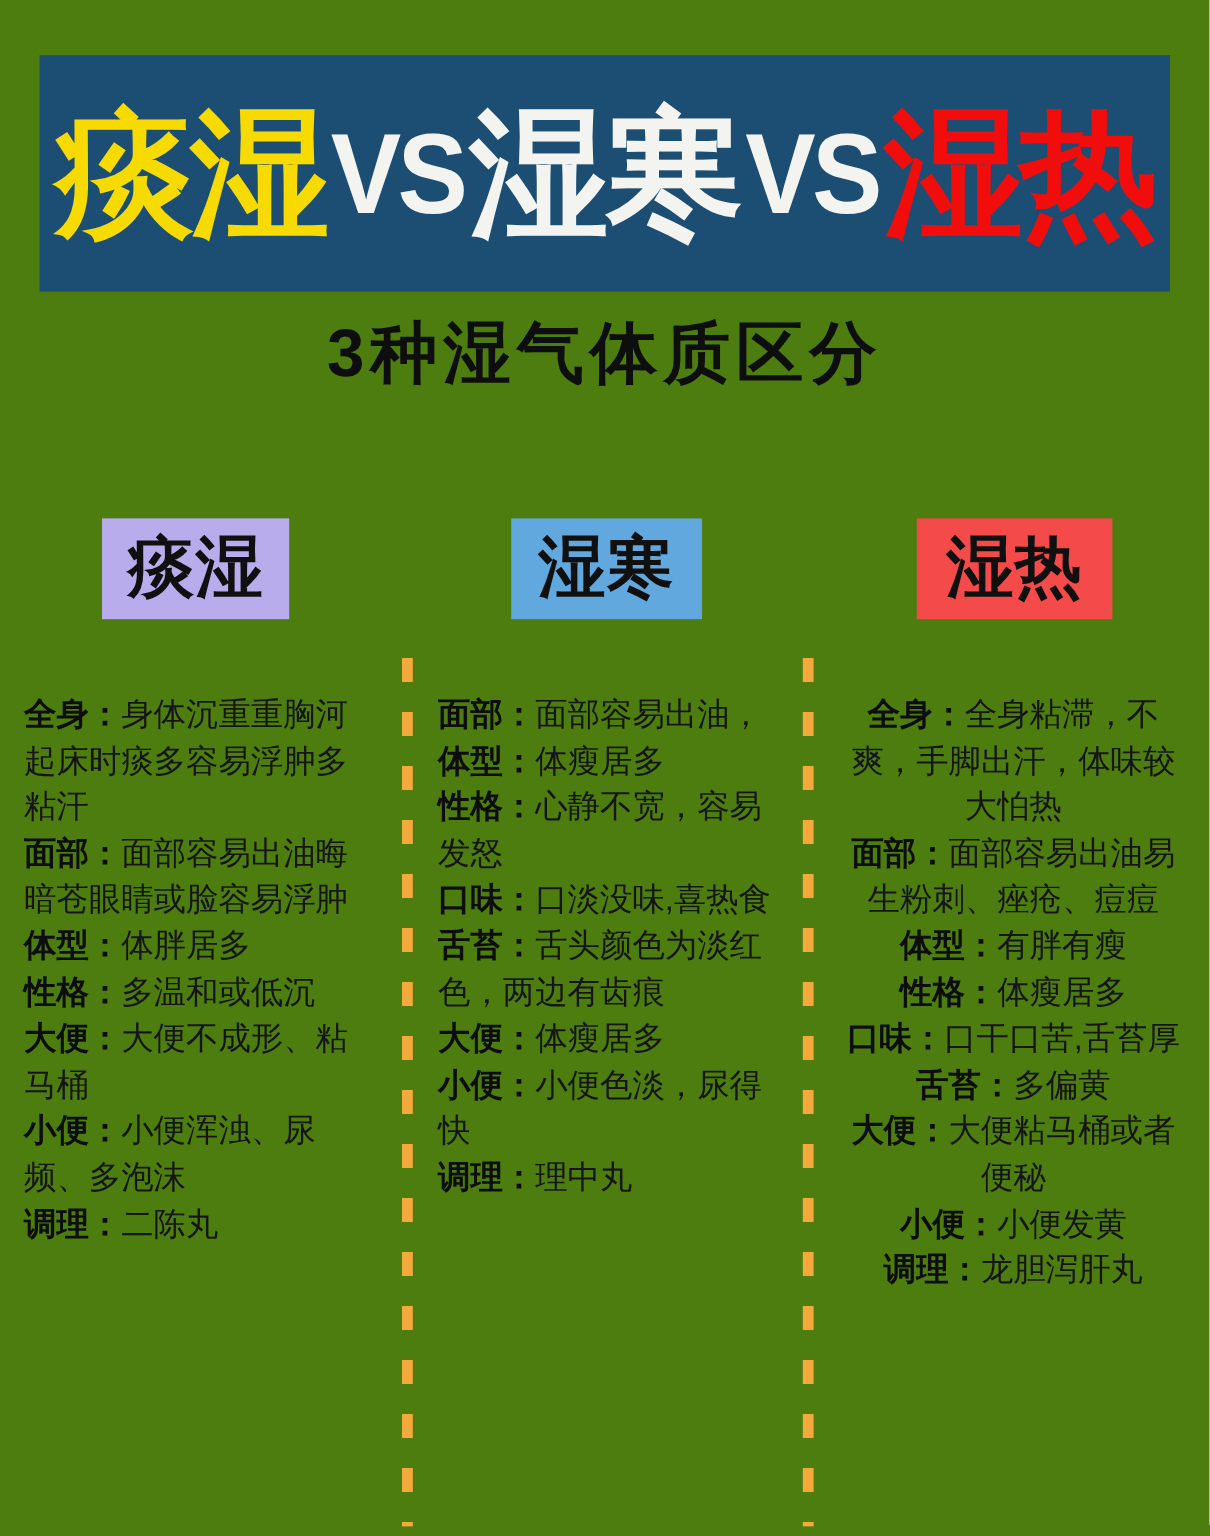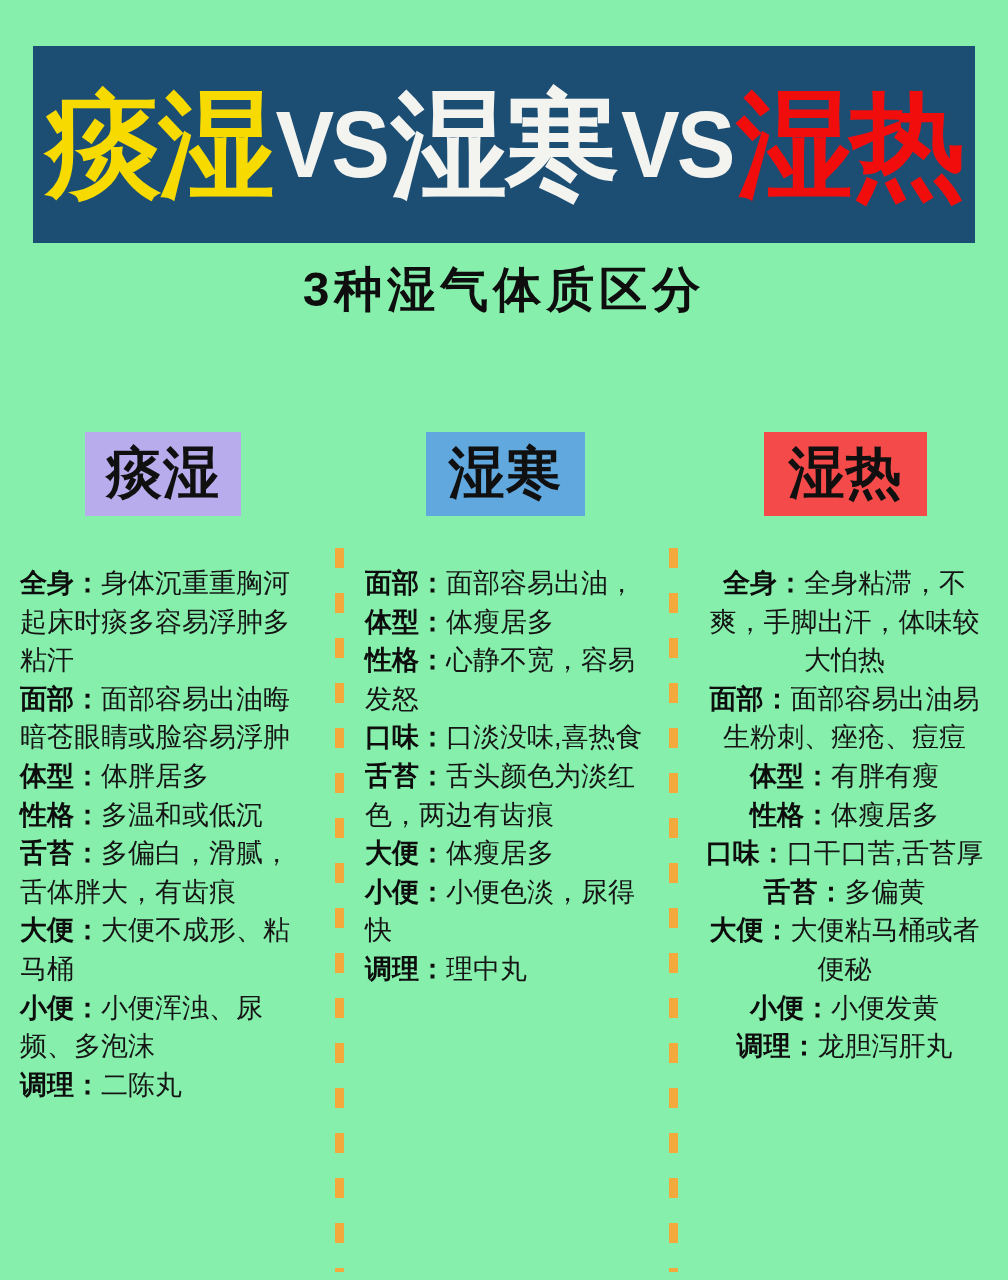--- a/index.html
+++ b/index.html
@@ -1,58 +1,58 @@
 <!DOCTYPE html>
 <html><head>
 <meta charset="utf-8">
 <style>
   html,body{margin:0;padding:0;background:#ffffff;}
   .page{
     position:relative;width:1008px;height:1280px;margin:0 auto;
-    background:#86efac;overflow:hidden;
+    background:#4d7c0f;overflow:hidden;
     font-family:"Liberation Sans",sans-serif;
   }
   
   .banner{
     position:absolute;left:33px;top:46px;width:942px;height:197px;
     background:#1C4E74;
     display:flex;align-items:center;justify-content:center;
     white-space:nowrap;
   }
   .seg{font-weight:900;line-height:1;letter-spacing:-3px;}
   .seg.cjk{font-size:116px;}
   .seg.vs{font-size:88px;padding:0 4px;transform:scaleY(1.08);}
   .seg.yellow{color:#F7DB00;}
   .seg.white{color:#F3F3EF;}
   .seg.red{color:#F20D0D;}
   
   .subtitle{
     position:absolute;left:0;top:262px;width:100%;margin:0;
-    text-align:center;font-size:48px;font-weight:900;color:#0E0E0E;
+    text-align:center;font-size:56px;font-weight:900;color:#0E0E0E;
     letter-spacing:5px;line-height:1.15;
   }
   
   .hdr{
     position:absolute;top:432px;height:84px;
     display:flex;align-items:center;justify-content:center;
     font-size:56px;font-weight:900;color:#101010;letter-spacing:1px;
   }
   .hdr1{left:85px;width:156px;background:#B8ACEC;}
   .hdr2{left:426px;width:159px;background:#60A8DD;}
   .hdr3{left:764px;width:163px;background:#F54A4A;}
   
   .divider{
     position:absolute;top:548px;height:724px;width:9px;
     background:repeating-linear-gradient(
       to bottom,#F3A93C 0px,#F3A93C 20px,transparent 20px,transparent 45px);
   }
   .d1{left:335px;}
   .d2{left:669px;}
   
-  .col{position:absolute;top:564px;color:#151515;}
+  .col{position:absolute;top:576px;color:#151515;}
   .col1{left:20px;width:294px;}
   .col2{left:365px;width:293px;}
   .col3{left:700px;width:289px;text-align:center;}
   .trait{
     margin:0;font-size:27px;line-height:38.6px;
     word-break:break-all;overflow-wrap:anywhere;
   }
   .trait-label{font-weight:900;color:#0D0D0D;}
   .trait-text{font-weight:400;}
 </style>
@@ -81,21 +81,20 @@
   <div class="col col1">
   <p class="trait"><span class="trait-label">全身：</span><span class="trait-text">身体沉重重胸河起床时痰多容易浮肿多粘汗</span></p>
 
   <p class="trait"><span class="trait-label">面部：</span><span class="trait-text">面部容易出油晦暗苍眼睛或脸容易浮肿</span></p>
 
   <p class="trait"><span class="trait-label">体型：</span><span class="trait-text">体胖居多</span></p>
 
   <p class="trait"><span class="trait-label">性格：</span><span class="trait-text">多温和或低沉</span></p>
 
 
-  <p class="trait"><span class="trait-label">舌苔：</span><span class="trait-text">多偏白，滑腻，舌体胖大，有齿痕</span></p>
 
   <p class="trait"><span class="trait-label">大便：</span><span class="trait-text">大便不成形、粘马桶</span></p>
 
   <p class="trait"><span class="trait-label">小便：</span><span class="trait-text">小便浑浊、尿频、多泡沫</span></p>
 
   <p class="trait"><span class="trait-label">调理：</span><span class="trait-text">二陈丸</span></p>
 </div>
   <div class="col col2">
 
   <p class="trait"><span class="trait-label">面部：</span><span class="trait-text">面部容易出油，</span></p>

